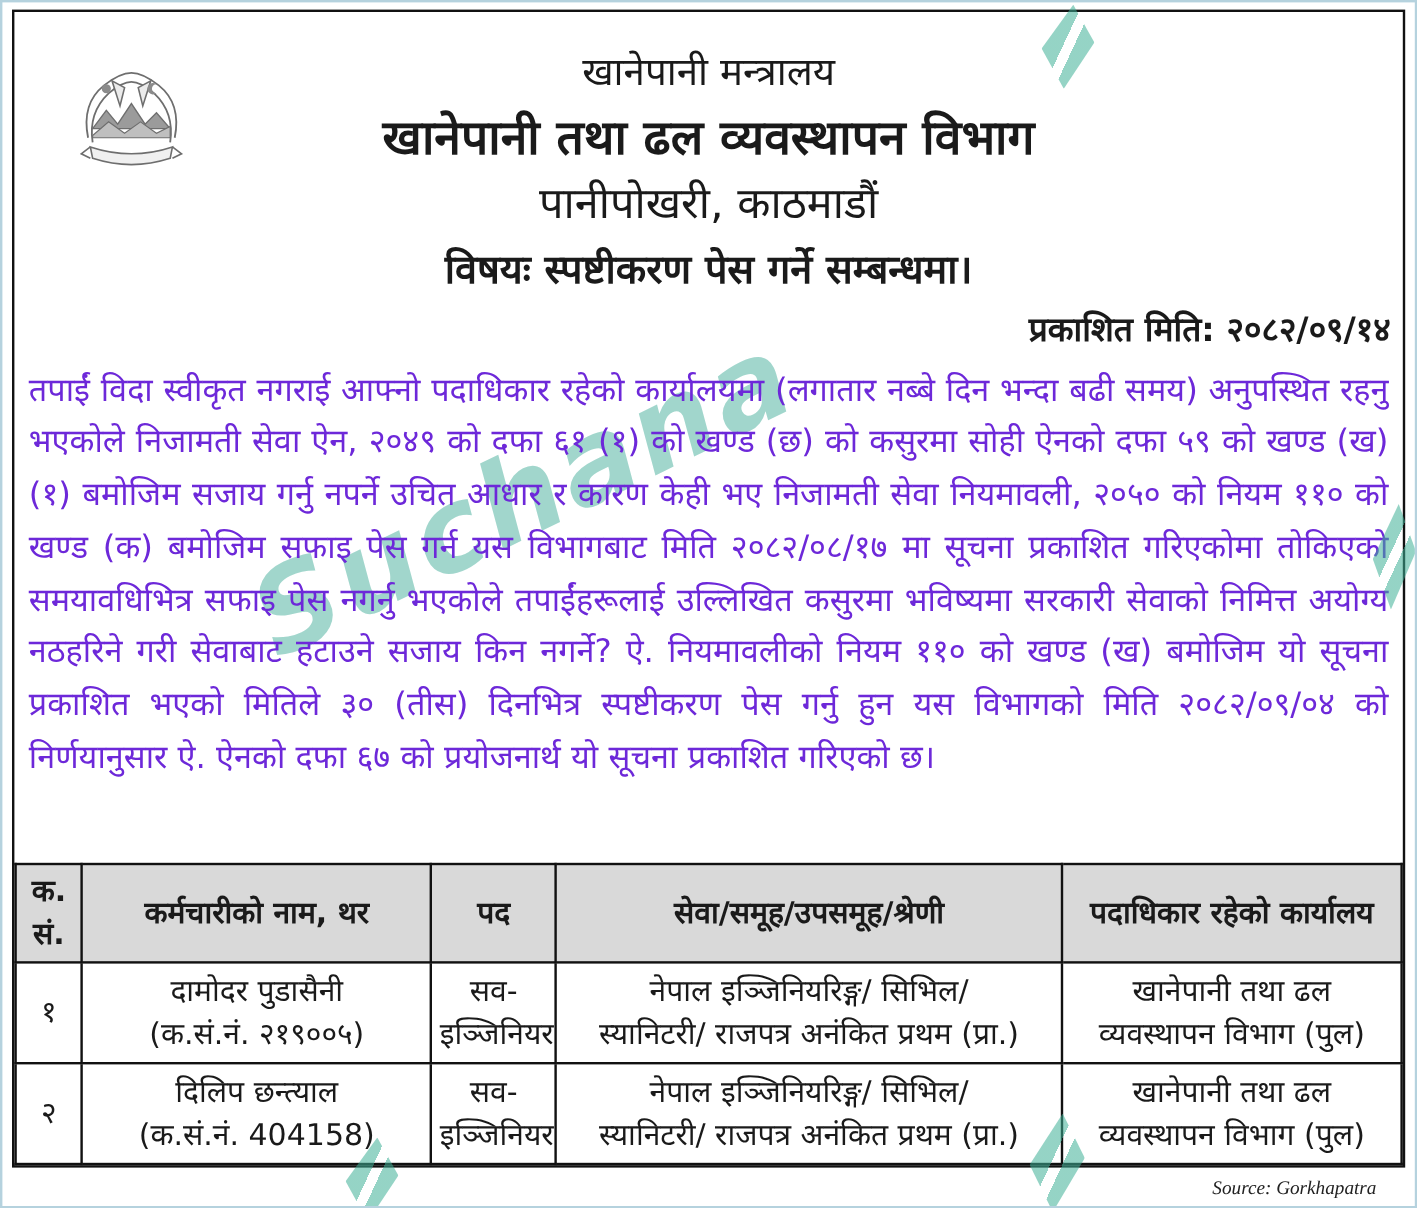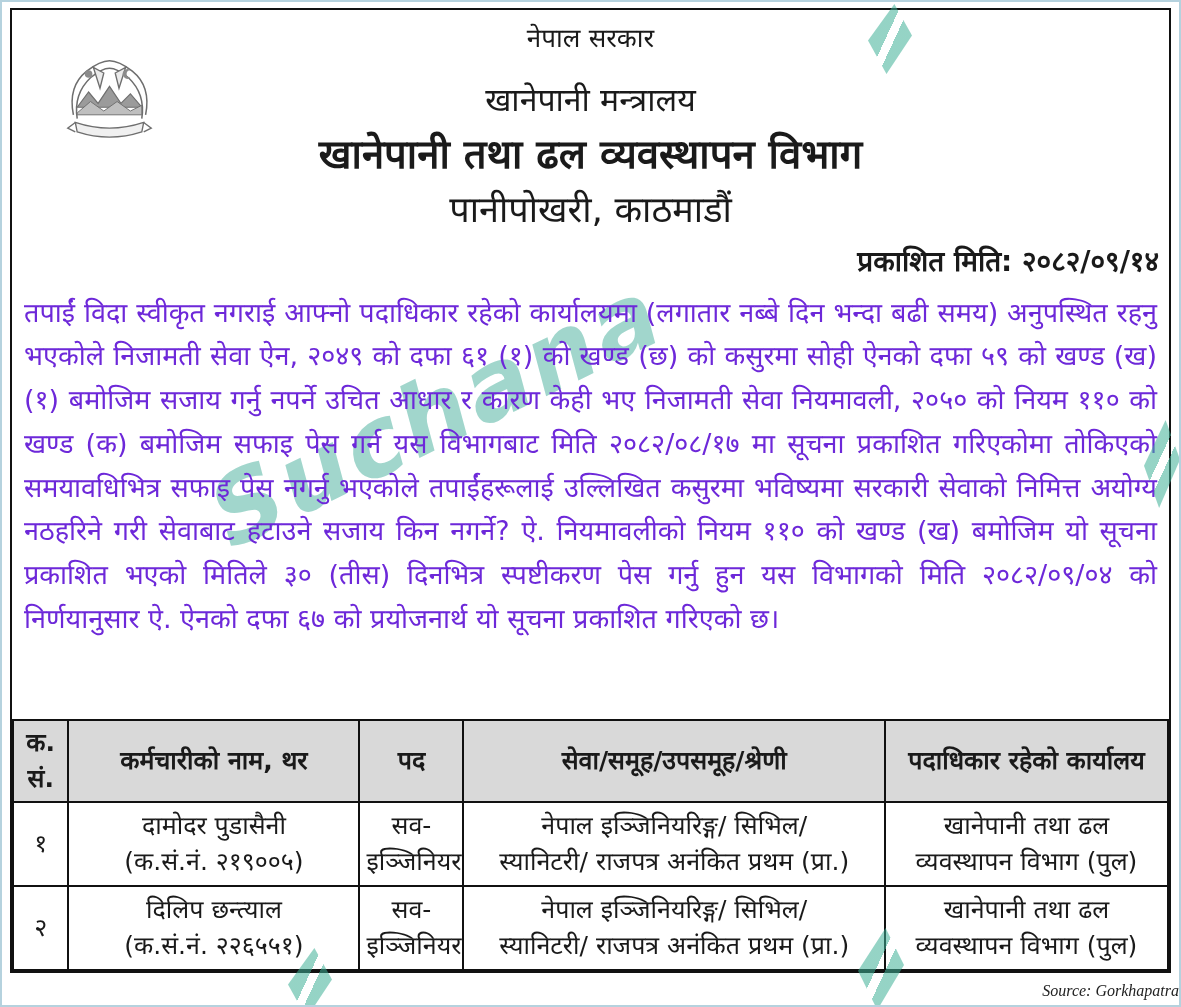--- a/index.html
+++ b/index.html
@@ -99,21 +99,21 @@
   }
   .emp-table tbody td { height: 84px; background: transparent; }
   .c-sn      { width: 4.8%; }
   .c-name    { width: 25.2%; }
   .c-post    { width: 9%; }
   .c-service { width: 36.5%; }
   .c-office  { width: 24.5%; }
   
   .source-line {
     position: absolute;
-    right: 0; bottom: 5px;
+    right: 32px; bottom: 5px;
     font-family: "Liberation Serif", "DejaVu Serif", serif;
     font-style: italic;
     font-size: 16px;
     color: #222;
     z-index: 3;
   }
 </style>
 </head>
 <body>
 
@@ -139,24 +139,24 @@
         </g>
         <circle cx="28" cy="23" r="4" fill="#777"></circle>
         <path d="M72 19 a5 5 0 1 0 0 8 a4 4 0 1 1 0 -8" fill="#777"></path>
         <path d="M16 58 L28 42 L38 54 L50 36 L62 54 L72 44 L84 58 Z" fill="#8a8a8a" stroke="#555" stroke-width="1.2"></path>
         <path d="M16 64 L30 52 L44 62 L58 52 L72 62 L84 56 L84 66 L16 66 Z" fill="#b5b5b5" stroke="#555" stroke-width="1"></path>
         <path d="M14 74 Q50 86 86 74 L84 84 Q50 95 16 84 Z" fill="#eeeeee" stroke="#555" stroke-width="1.4"></path>
         <path d="M14 74 L6 80 L14 84 M86 74 L94 80 L86 84" fill="none" stroke="#555" stroke-width="1.4"></path>
       </svg>
     </div>
 
-    <div class="h gov">नेपाल सरकार</div>
     <div class="h ministry">खानेपानी मन्त्रालय</div>
     <div class="h dept">खानेपानी तथा ढल व्यवस्थापन विभाग</div>
     <div class="h addr">पानीपोखरी, काठमाडौं</div>
+    <div class="h subject">विषयः स्पष्टीकरण पेस गर्ने सम्बन्धमा।</div>
     <div class="h pubdate">प्रकाशित मिति: २०८२/०९/१४</div>
 
     <p class="body-text">तपाईं विदा स्वीकृत नगराई आफ्नो पदाधिकार रहेको कार्यालयमा (लगातार नब्बे दिन भन्दा बढी समय) अनुपस्थित रहनु भएकोले निजामती सेवा ऐन, २०४९ को दफा ६१ (१) को खण्ड (छ) को कसुरमा सोही ऐनको दफा ५९ को खण्ड (ख) (१) बमोजिम सजाय गर्नु नपर्ने उचित आधार र कारण केही भए निजामती सेवा नियमावली, २०५० को नियम ११० को खण्ड (क) बमोजिम सफाइ पेस गर्न यस विभागबाट मिति २०८२/०८/१७ मा सूचना प्रकाशित गरिएकोमा तोकिएको समयावधिभित्र सफाइ पेस नगर्नु भएकोले तपाईंहरूलाई उल्लिखित कसुरमा भविष्यमा सरकारी सेवाको निमित्त अयोग्य नठहरिने गरी सेवाबाट हटाउने सजाय किन नगर्ने? ऐ. नियमावलीको नियम ११० को खण्ड (ख) बमोजिम यो सूचना प्रकाशित भएको मितिले ३० (तीस) दिनभित्र स्पष्टीकरण पेस गर्नु हुन यस विभागको मिति २०८२/०९/०४ को निर्णयानुसार ऐ. ऐनको दफा ६७ को प्रयोजनार्थ यो सूचना प्रकाशित गरिएको छ।</p>
 
     <table class="emp-table">
       <thead>
         <tr>
           <th class="c-sn">क.
 सं.</th>
           <th class="c-name">कर्मचारीको नाम, थर</th>
@@ -173,21 +173,21 @@
           <td>सव-
 इञ्जिनियर</td>
           <td>नेपाल इञ्जिनियरिङ्ग/ सिभिल/
 स्यानिटरी/ राजपत्र अनंकित प्रथम (प्रा.)</td>
           <td>खानेपानी तथा ढल
 व्यवस्थापन विभाग (पुल)</td>
         </tr>
         <tr>
           <td>२</td>
           <td>दिलिप छन्त्याल
-(क.सं.नं. २२६५५१)</td>
+(क.सं.नं. 404158)</td>
           <td>सव-
 इञ्जिनियर</td>
           <td>नेपाल इञ्जिनियरिङ्ग/ सिभिल/
 स्यानिटरी/ राजपत्र अनंकित प्रथम (प्रा.)</td>
           <td>खानेपानी तथा ढल
 व्यवस्थापन विभाग (पुल)</td>
         </tr>
       </tbody>
     </table>
 

